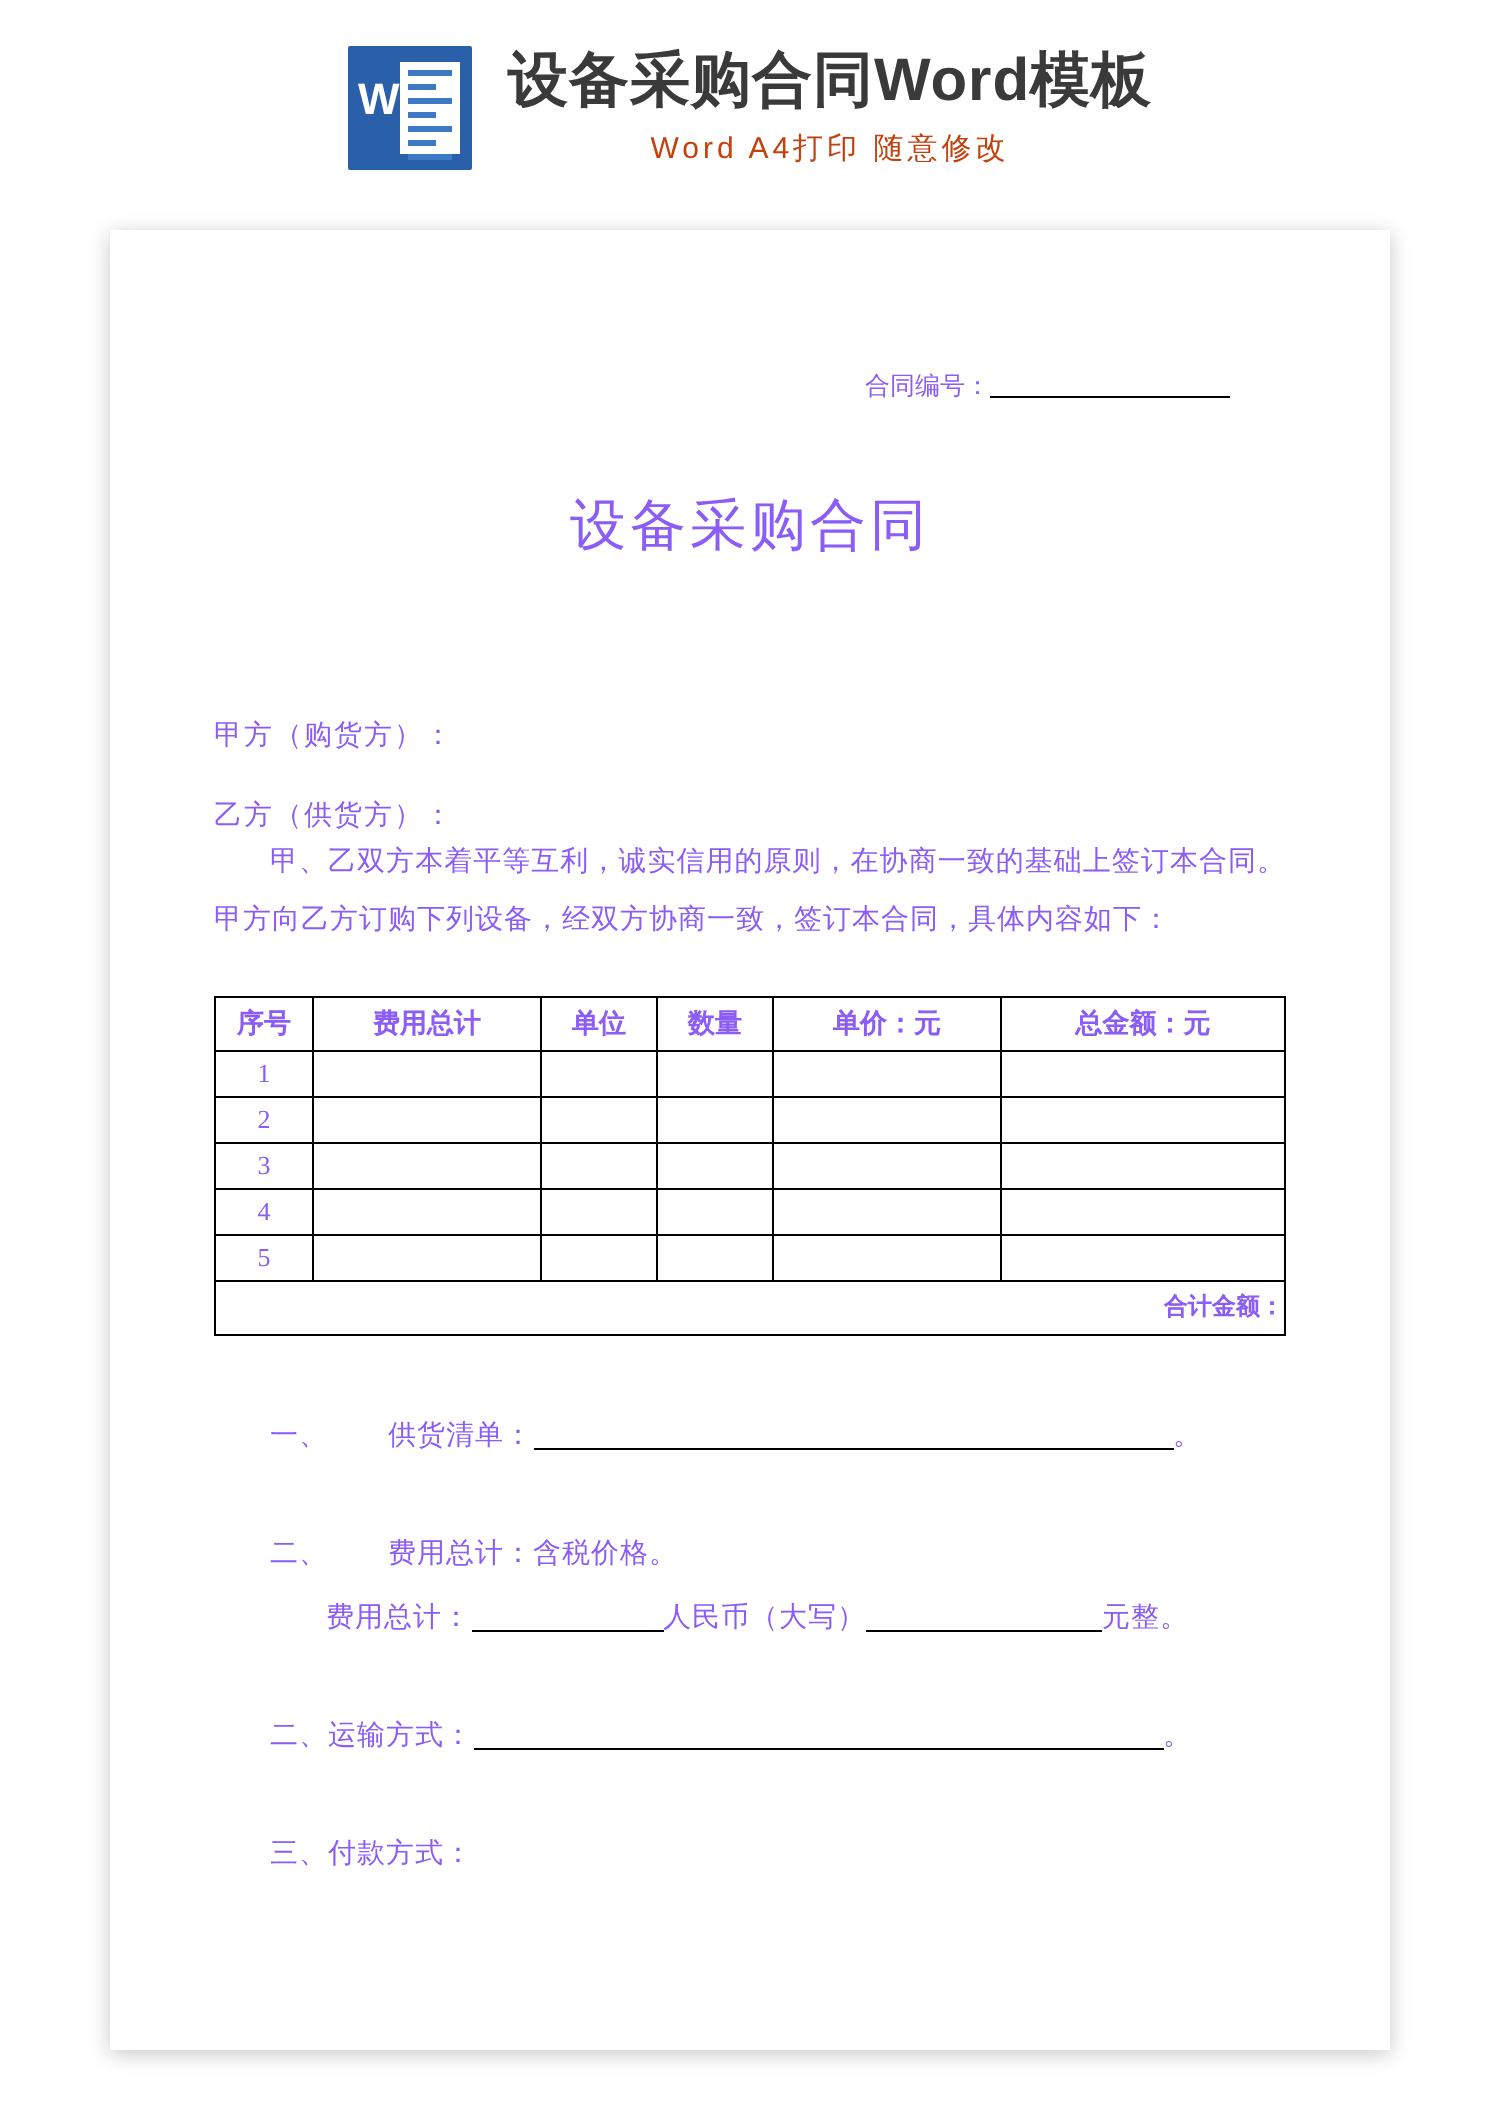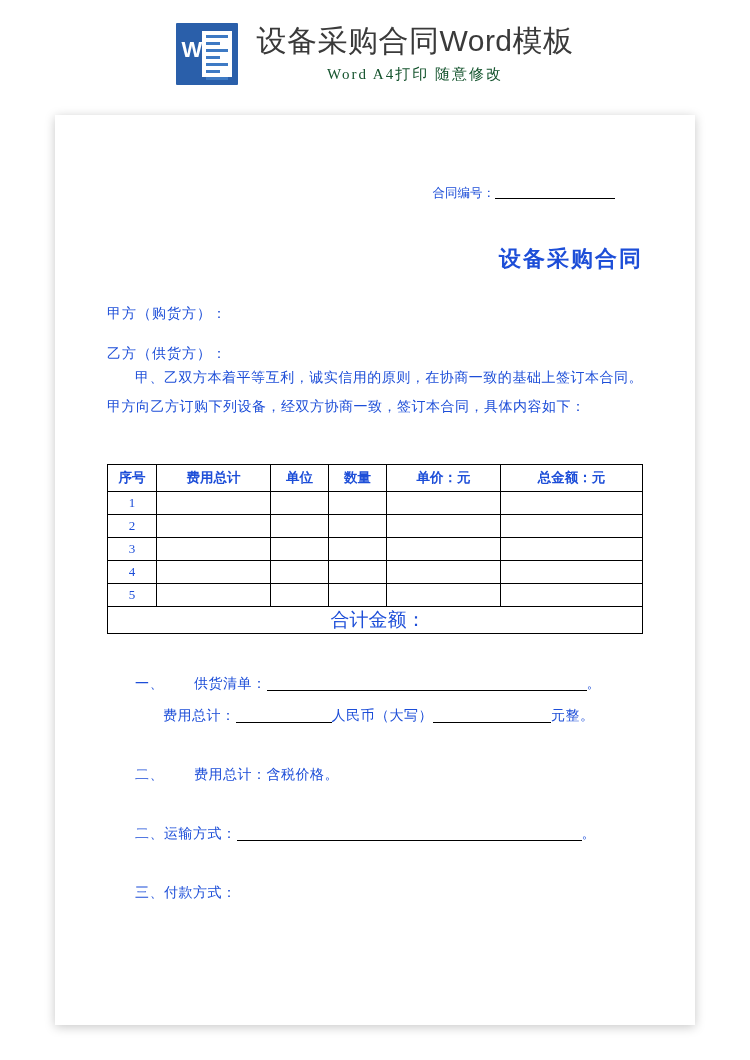--- a/index.html
+++ b/index.html
@@ -66,30 +66,30 @@
   }
   .word-logo .doc-page i.short { margin-right: 12px; }
 
   .banner-text {
     display: flex;
     flex-direction: column;
     justify-content: center;
   }
   .banner-title {
     font-family: "Liberation Sans", sans-serif;
-    font-weight: normal;
+    font-weight: bold;
     font-size: 30px;
     color: #3a3a3a;
     line-height: 1.15;
     letter-spacing: 0.5px;
   }
   .banner-sub {
-    font-family: Liberation Serif, serif;
+    font-family: Liberation Sans, sans-serif;
     font-size: 15px;
-    color: #14532d;
+    color: #c2410c;
     letter-spacing: 2px;
     margin-top: 7px;
     text-align: center;
   }
 
   
   .page {
     position: absolute;
     left: 55px;
     top: 115px;
@@ -97,87 +97,87 @@
     height: 910px;
     background: #ffffff;
     box-shadow: 0 2px 10px rgba(0,0,0,0.22);
   }
   .page-inner {
     position: absolute;
     left: 0; top: 0; right: 0; bottom: 0;
     padding: 70px 52px 0 52px;
     box-sizing: border-box;
     font-size: 13.5px;
-    color: #1d4ed8;
+    color: #8b5cf6;
   }
 
   .contract-no {
     text-align: right;
     font-size: 12.5px;
     padding-right: 28px;
     white-space: nowrap;
   }
   .contract-no .u {
     display: inline-block;
     width: 120px;
     border-bottom: 1px solid #000;
     vertical-align: -2px;
   }
 
   .doc-title {
-    text-align: right;
-    font-size: 22px;
-    font-weight: bold;
+    text-align: center;
+    font-size: 28px;
+    font-weight: normal;
     letter-spacing: 2px;
     margin-top: 42px;
     font-family: "DejaVu Serif", serif;
   }
 
   .party {
     margin-top: 0;
     font-size: 14px;
     letter-spacing: 1px;
   }
-  .party.first { margin-top: 31px; }
+  .party.first { margin-top: 77px; }
   .party.second { margin-top: 22px; }
 
   .para {
     font-size: 14px;
     line-height: 2.1;
     text-align: justify;
     text-indent: 2em;
     letter-spacing: 0.5px;
   }
 
   
   table.goods {
-    margin-top: 42px;
+    margin-top: 22px;
     width: 100%;
     border-collapse: collapse;
     font-size: 13px;
   }
   table.goods td, table.goods th {
     border: 1px solid #000000;
     height: 22px;
     text-align: center;
     font-weight: normal;
     padding: 0;
   }
   table.goods thead th {
     font-weight: bold;
     height: 26px;
     font-size: 13.5px;
   }
   table.goods tbody td.idx { width: 48px; }
   table.goods td.total-cell {
-    text-align: center;
+    text-align: right;
     padding-left: 6px;
-    font-weight: normal;
+    font-weight: bold;
     height: 26px;
-    font-size: 19px;
+    font-size: 12px;
   }
 
   
   .clause {
     margin-top: 14px;
     font-size: 14px;
     letter-spacing: 0.5px;
     white-space: nowrap;
   }
   .clause .num { display: inline-block; }
@@ -287,29 +287,29 @@
         <tr>
           <td class="total-cell" colspan="6">合计金额：</td>
         </tr>
       </tbody>
     </table>
 
     <div class="clause indent">
       <span class="num">一、</span><span class="gap-lg"></span><span>供货清单：</span><span class="fill f320"></span><span>。</span>
     </div>
 
+    <div class="clause indent">
+      <span class="num">二、</span><span class="gap-lg"></span><span>费用总计：含税价格。</span>
+    </div>
+
     <div class="clause indent2">
       <span>费用总计：</span><span class="fill f96"></span><span>人民币（大写）</span><span class="fill f118"></span><span>元整。</span>
     </div>
 
     <div class="clause indent">
-      <span class="num">二、</span><span class="gap-lg"></span><span>费用总计：含税价格。</span>
-    </div>
-
-    <div class="clause indent">
       <span class="num">二、</span><span>运输方式：</span><span class="fill f345"></span><span>。</span>
     </div>
 
     <div class="clause indent">
       <span class="num">三、</span><span>付款方式：</span>
     </div>
 
   </div>
 </div>
 

